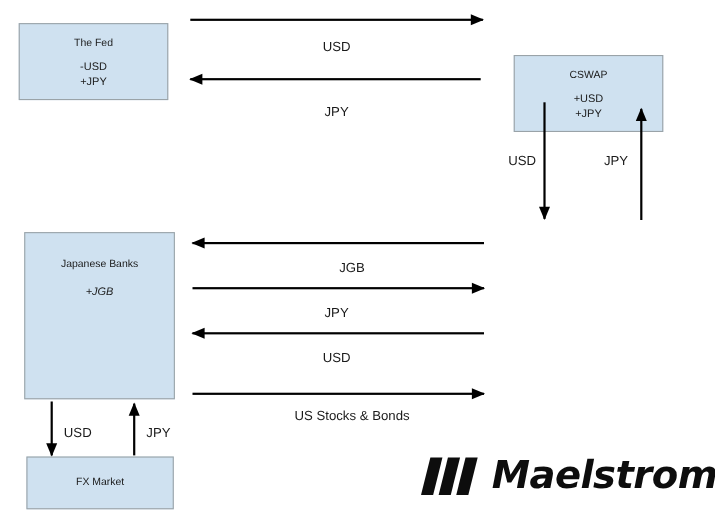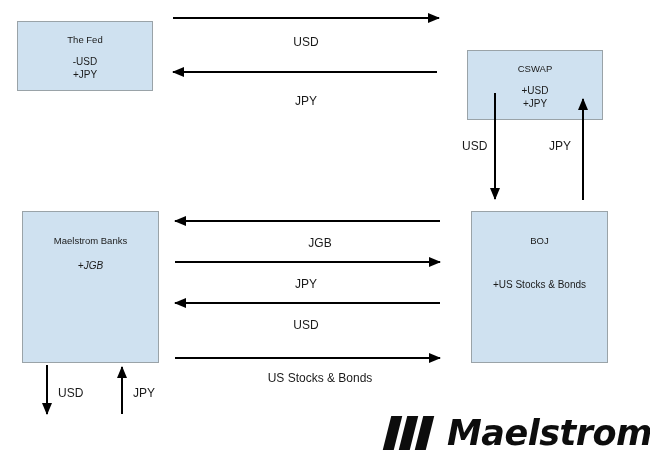--- a/index.html
+++ b/index.html
@@ -166,33 +166,30 @@
 
   <div class="node" id="node-cswap">
     <div class="node-title">CSWAP</div>
     <div class="node-sub">
       <span>+USD</span>
       <span>+JPY</span>
     </div>
   </div>
 
   <div class="node" id="node-jbanks">
-    <div class="node-title">Maelstrom Banks</div>
+    <div class="node-title">Japanese Banks</div>
     <div class="node-sub">
       <span>+JGB</span>
     </div>
   </div>
 
-  <div class="node" id="node-boj">
-    <div class="node-title">BOJ</div>
-    <div class="node-sub">
-      <span>+US Stocks &amp; Bonds</span>
-    </div>
-  </div>
-
+
+  <div class="node" id="node-fx">
+    <div class="node-title">FX Market</div>
+  </div>
 
   <div class="arrow-h" style="left:173px; top:12px; width:266px; height:12px;">
     <div class="shaft"></div>
     <div class="head head-right"></div>
   </div>
   <div class="edge-label center-label" style="left:306px; top:35px;">USD</div>
 
   <div class="arrow-h" style="left:173px; top:66px; width:264px; height:12px;">
     <div class="shaft"></div>
     <div class="head head-left"></div>

